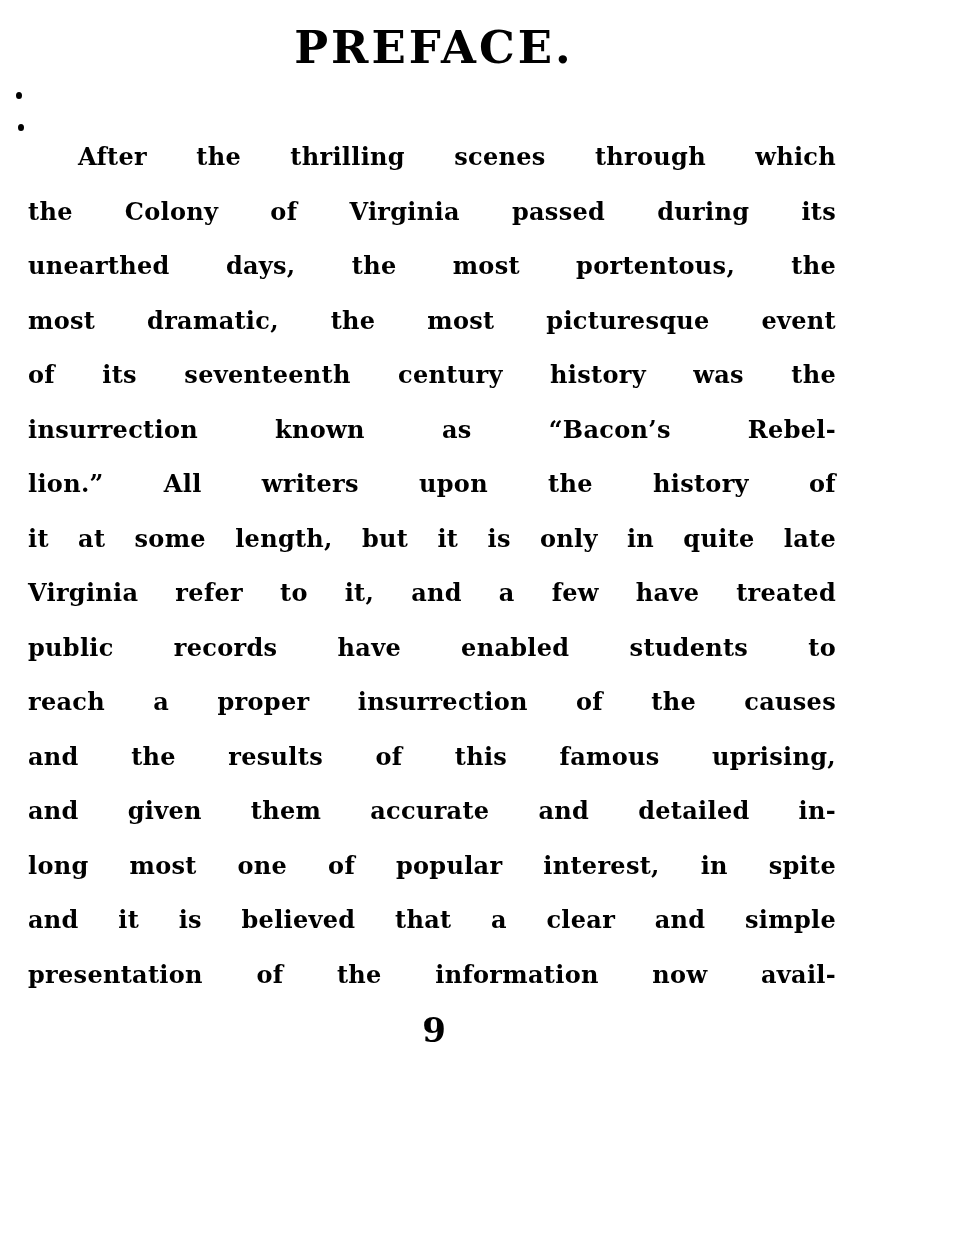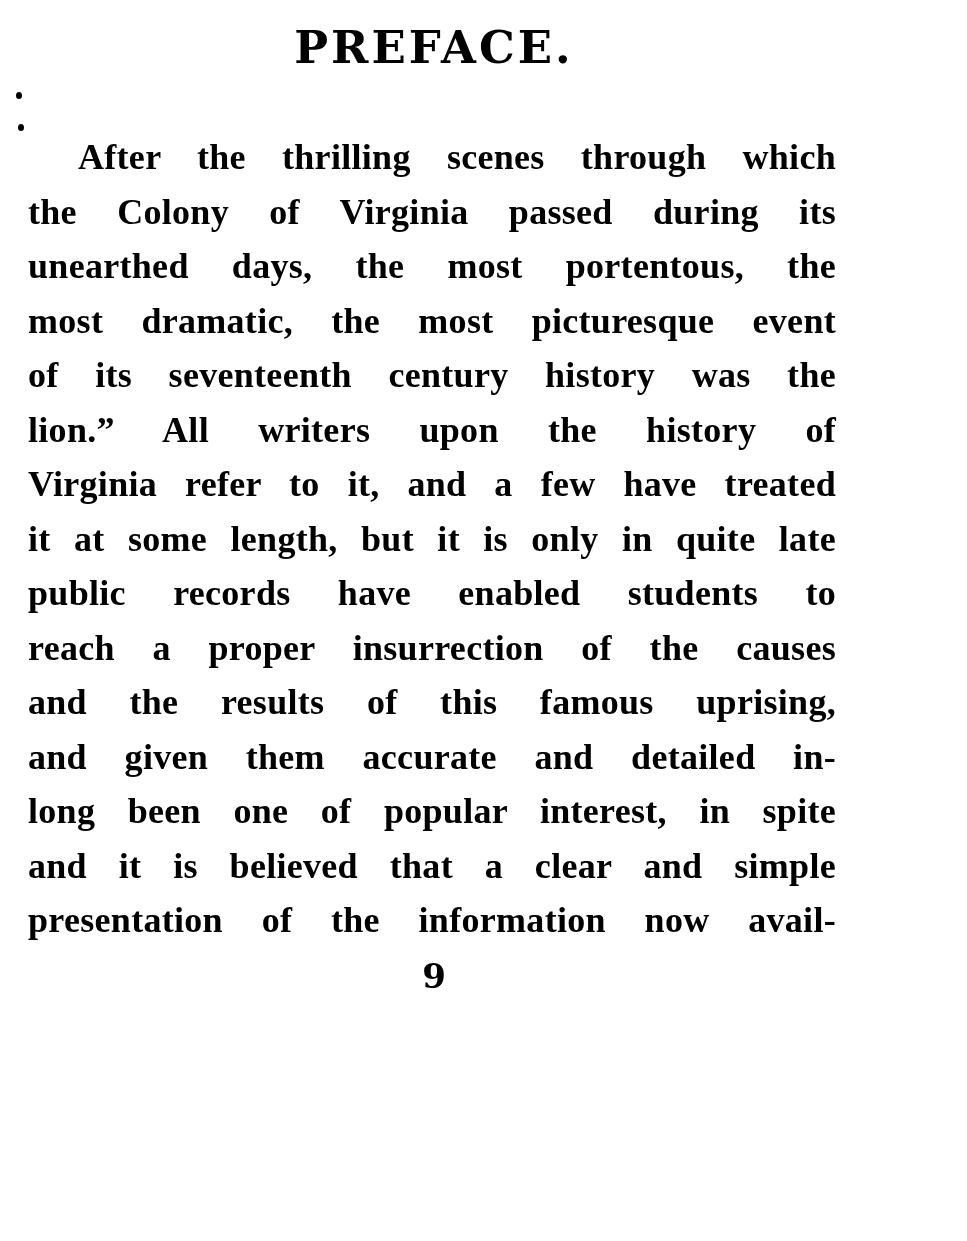--- a/index.html
+++ b/index.html
@@ -21,23 +21,22 @@
   .title {
     margin: 24px 0 0 0;
     text-align: center;
     font-size: 45px;
     line-height: 48px;
     font-weight: bold;
     letter-spacing: 3px;
   }
   .body-text {
     margin: 58px 32px 8px 28px;
-    font-size: 36px;
+    font-size: 24px;
     letter-spacing: 0.3px;
-    font-family: Liberation Serif, serif;
   }
   .line {
     text-align: justify;
     text-align-last: justify;
     -moz-text-align-last: justify;
     text-justify: inter-word;
     line-height: 54.5px;
     height: 54.5px;
     white-space: nowrap;
     overflow: visible;
@@ -68,26 +67,27 @@
   <div class="speck speck-2"></div>
 
   <h1 class="title">PREFACE.</h1>
 
   <div class="body-text">
     <div class="line indent">After the thrilling scenes through which</div>
     <div class="line">the Colony of Virginia passed during its</div>
     <div class="line">unearthed days, the most portentous, the</div>
     <div class="line">most dramatic, the most picturesque event</div>
     <div class="line">of its seventeenth century history was the</div>
+    <div class="line">insurrection known as “Bacon’s Rebel-</div>
     <div class="line">lion.” All writers upon the history of</div>
+    <div class="line">it at some length, but it is only in quite late</div>
     <div class="line">Virginia refer to it, and a few have treated</div>
-    <div class="line">it at some length, but it is only in quite late</div>
     <div class="line">public records have enabled students to</div>
     <div class="line">reach a proper insurrection of the causes</div>
     <div class="line">and the results of this famous uprising,</div>
     <div class="line">and given them accurate and detailed in-</div>
-    <div class="line">long been one of popular interest, in spite</div>
+    <div class="line">long most one of popular interest, in spite</div>
     <div class="line">and it is believed that a clear and simple</div>
     <div class="line">presentation of the information now avail-</div>
   </div>
 
   <div class="page-number">9</div>
 </div>
 
 </body></html>

